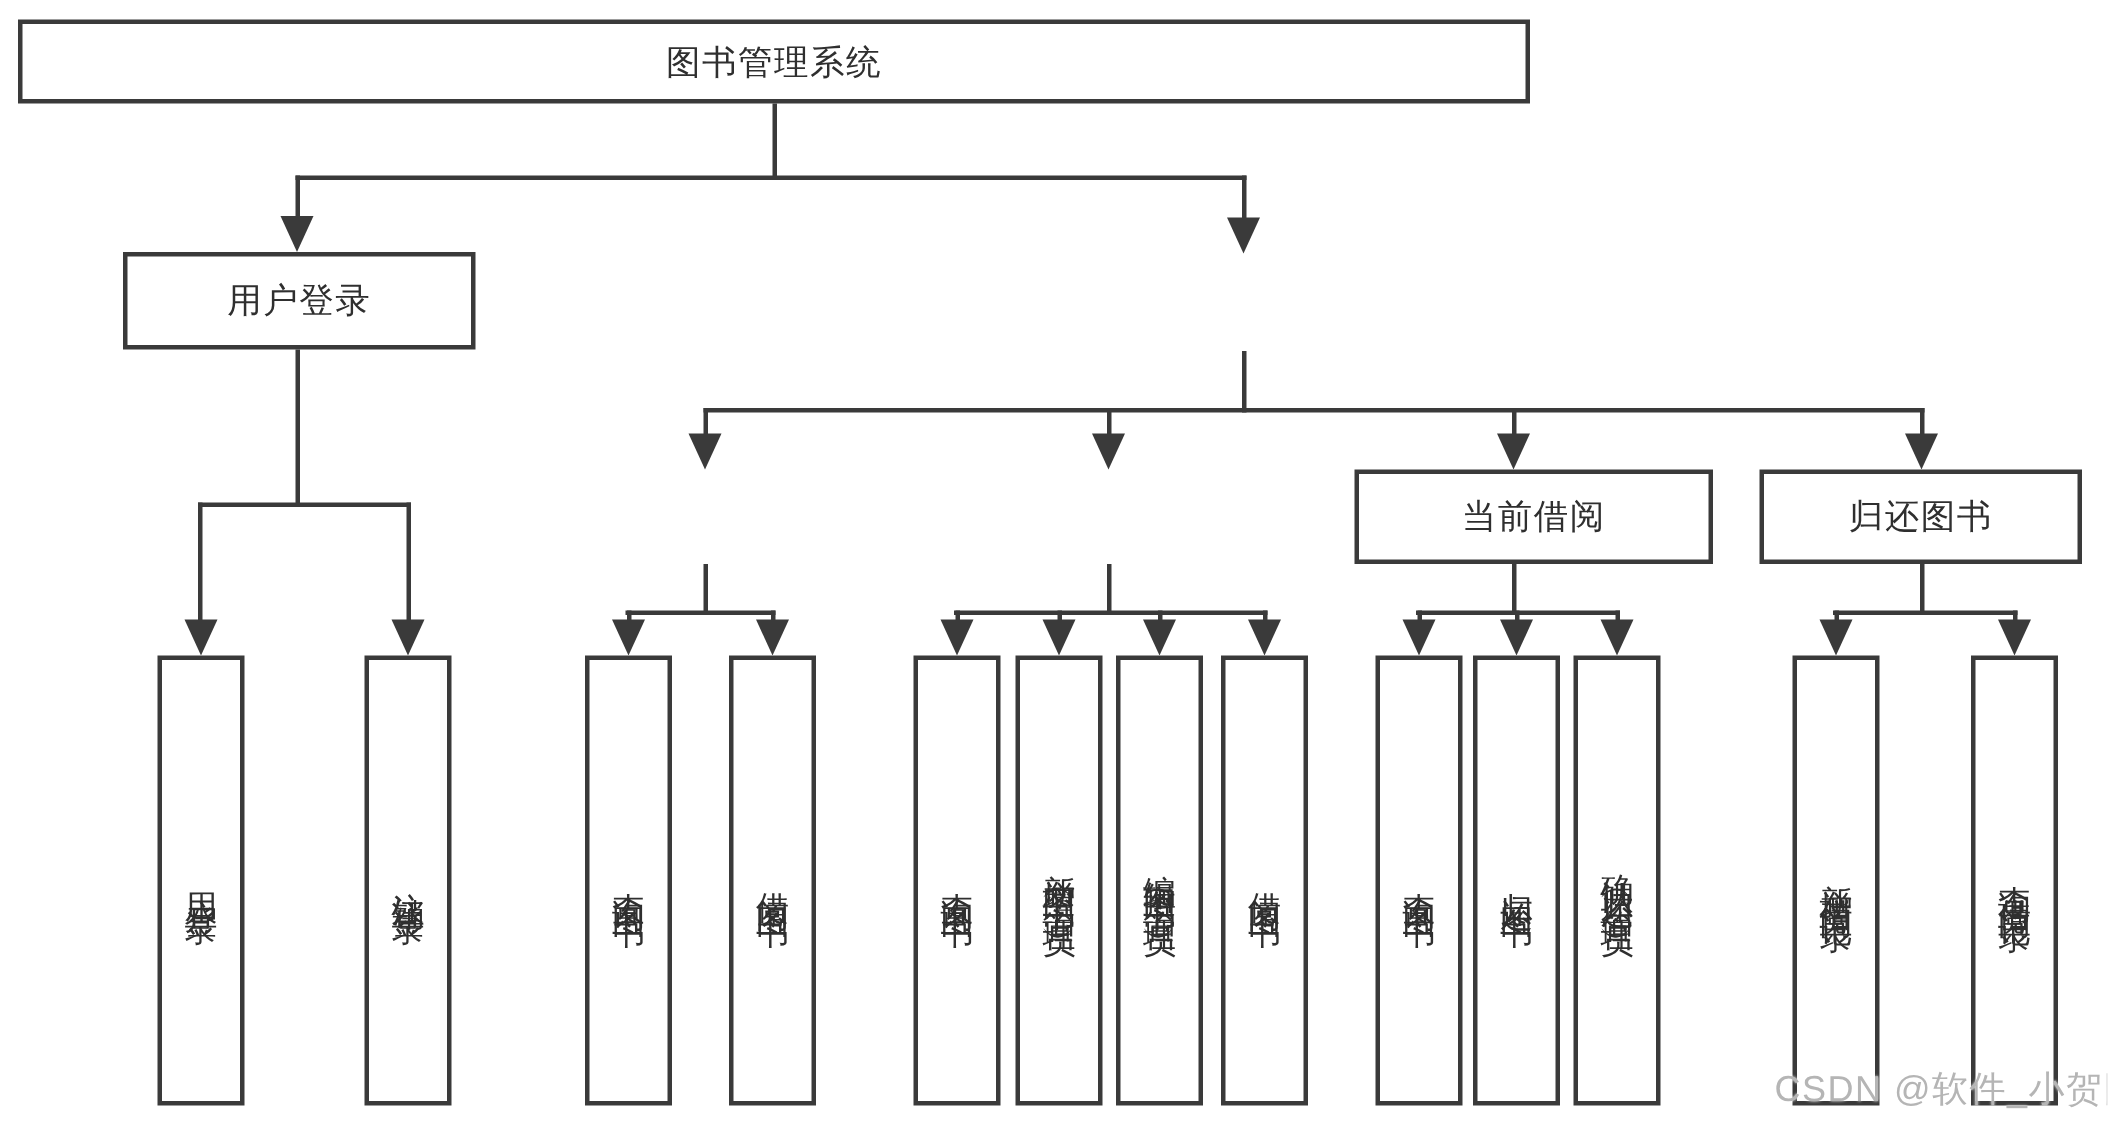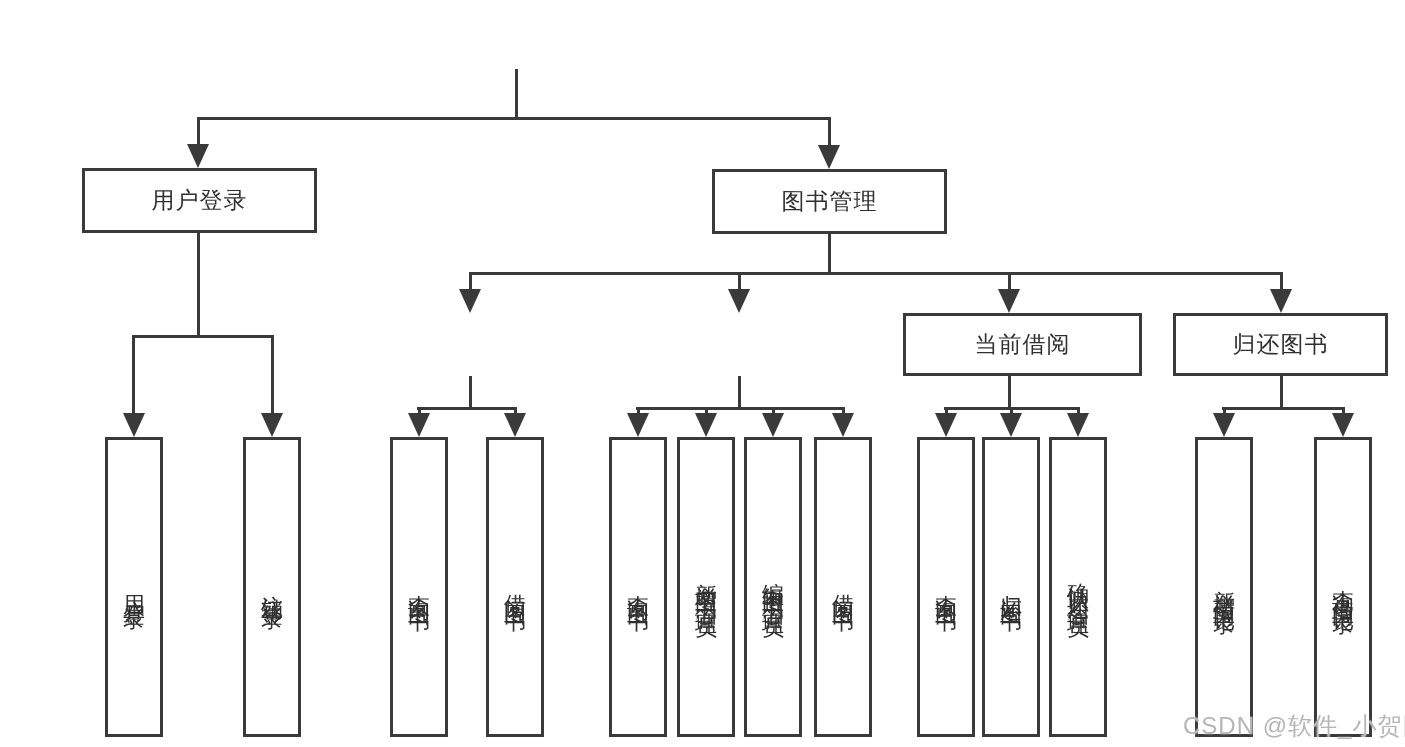--- a/index.html
+++ b/index.html
@@ -49,30 +49,30 @@
     letter-spacing:1px;
     text-shadow:0 0 2px #ffffff;
     white-space:nowrap;
   }
 </style>
 </head>
 <body>
 
 <div id="canvas">
 
+  <div class="node" style="left:12px;top:13px;width:1008px;height:56px">图书管理系统</div>
 
   <div class="ln" style="left:515px;top:69px;width:3px;height:50px"></div>
   <div class="ln" style="left:197px;top:117px;width:634px;height:3px"></div>
   <div class="ln" style="left:197px;top:117px;width:3px;height:29px"></div>
   <div class="ln" style="left:828px;top:117px;width:3px;height:30px"></div>
   <div class="arr" style="left:187px;top:144px"></div>
   <div class="arr" style="left:818px;top:145px"></div>
 
   <div class="node" style="left:82px;top:168px;width:235px;height:65px">用户登录</div>
-  <div class="node" style="left:712px;top:169px;width:235px;height:65px">图书管理</div>
 
   <div class="ln" style="left:197px;top:233px;width:3px;height:105px"></div>
   <div class="ln" style="left:132px;top:335px;width:142px;height:3px"></div>
   <div class="ln" style="left:132px;top:335px;width:3px;height:79px"></div>
   <div class="ln" style="left:271px;top:335px;width:3px;height:79px"></div>
   <div class="arr" style="left:123px;top:413px"></div>
   <div class="arr" style="left:261px;top:413px"></div>
 
   <div class="ln" style="left:828px;top:234px;width:3px;height:41px"></div>
   <div class="ln" style="left:469px;top:272px;width:814px;height:3px"></div>

